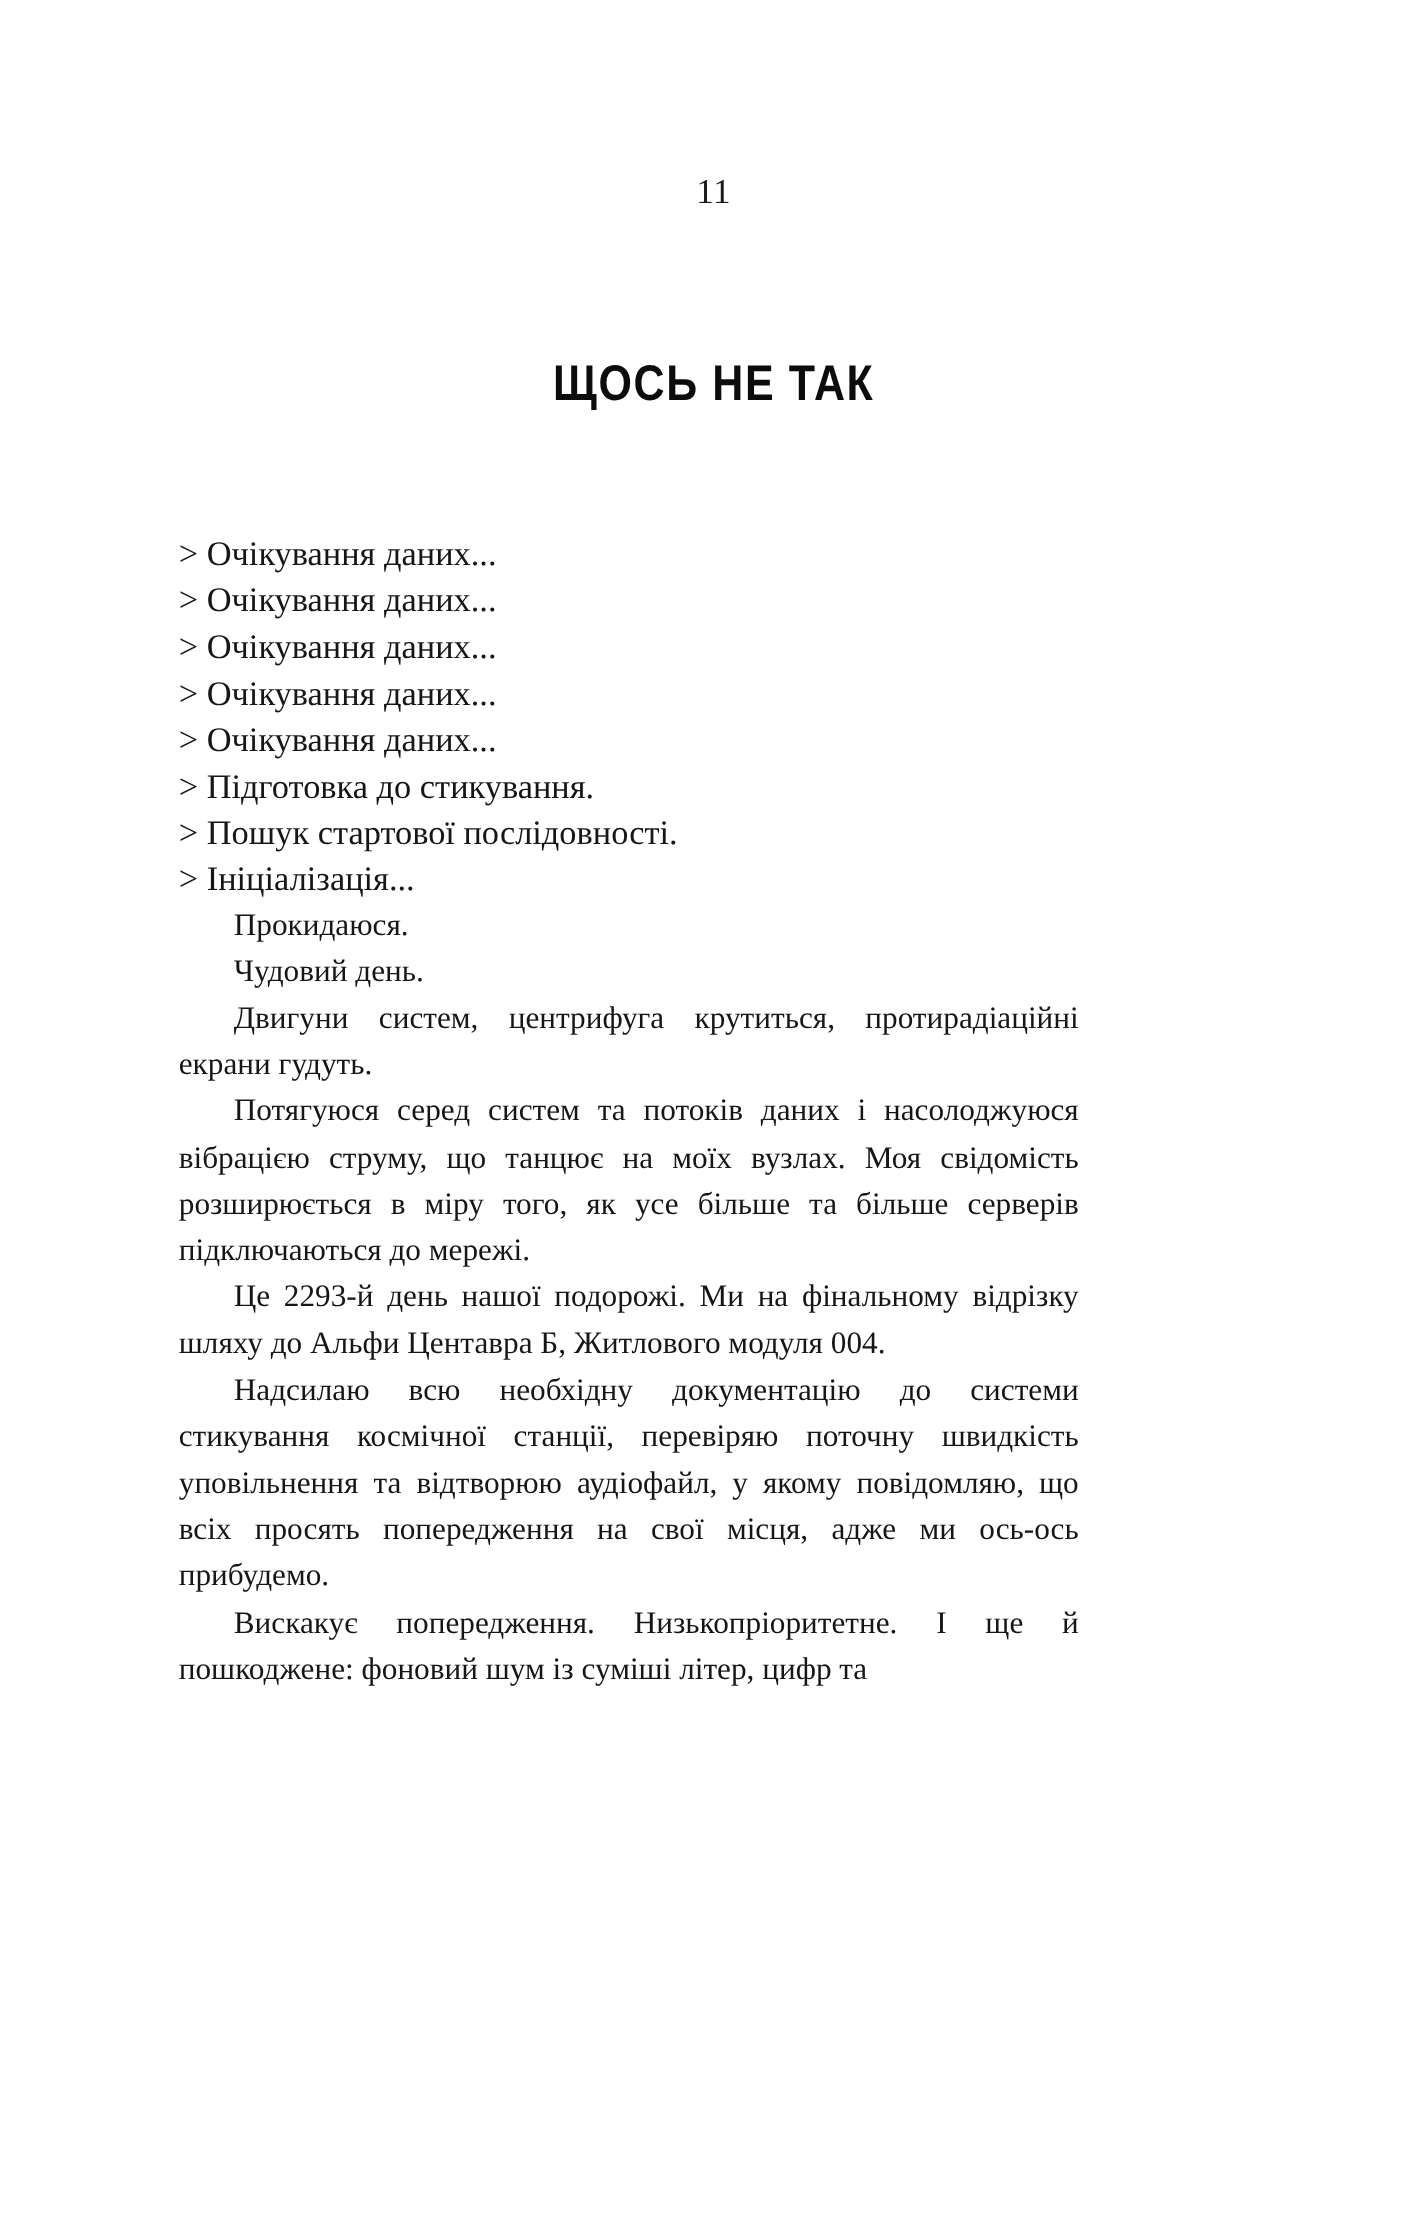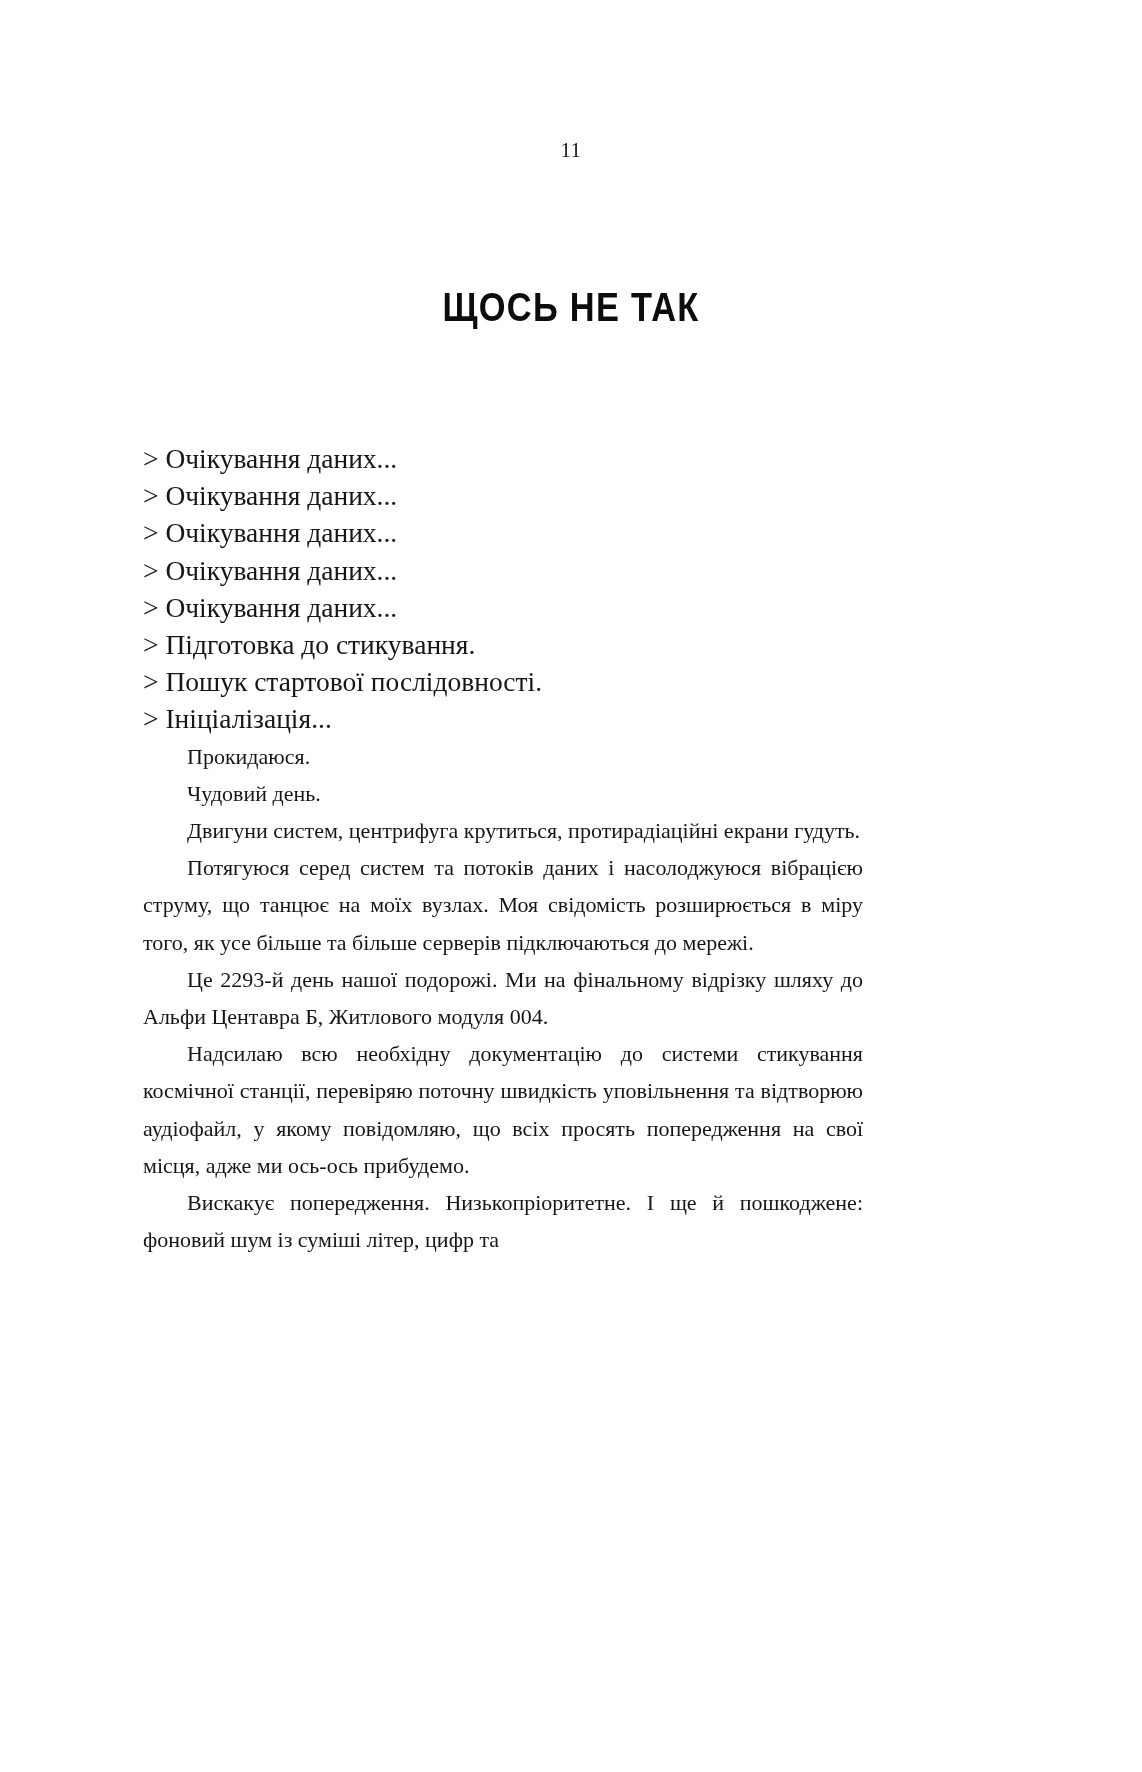--- a/index.html
+++ b/index.html
@@ -20,55 +20,55 @@
     inset: 0;
     padding: 0;
   }
   .page-number {
     position: absolute;
     top: 138px;
     left: 0;
     width: 100%;
     text-align: center;
     font-family: "Liberation Serif", serif;
-    font-size: 21px;
+    font-size: 28px;
     letter-spacing: 0.5px;
     color: #181818;
   }
   .chapter-title {
     position: absolute;
     top: 258px;
     left: 0;
     width: 100%;
     text-align: center;
     font-family: "Liberation Sans", sans-serif;
     font-weight: bold;
     font-size: 40px;
     letter-spacing: 1.5px;
     color: #0c0c0c;
     transform: scaleX(0.86);
   }
   .body-block {
     position: absolute;
-    top: 440px;
+    top: 424px;
     left: 143px;
     width: 720px;
   }
   .log-lines {
     margin: 0 0 0 0;
   }
   .log-line {
     font-size: 27.5px;
     line-height: 37.2px;
     white-space: pre;
     color: #161616;
   }
   p.para {
     margin: 0;
-    font-size: 22px;
+    font-size: 25px;
     line-height: 37.2px;
     text-align: justify;
     text-indent: 44px;
     color: #161616;
     -webkit-hyphens: manual;
     hyphens: manual;
   }
   p.short {
     text-align: left;
   }

